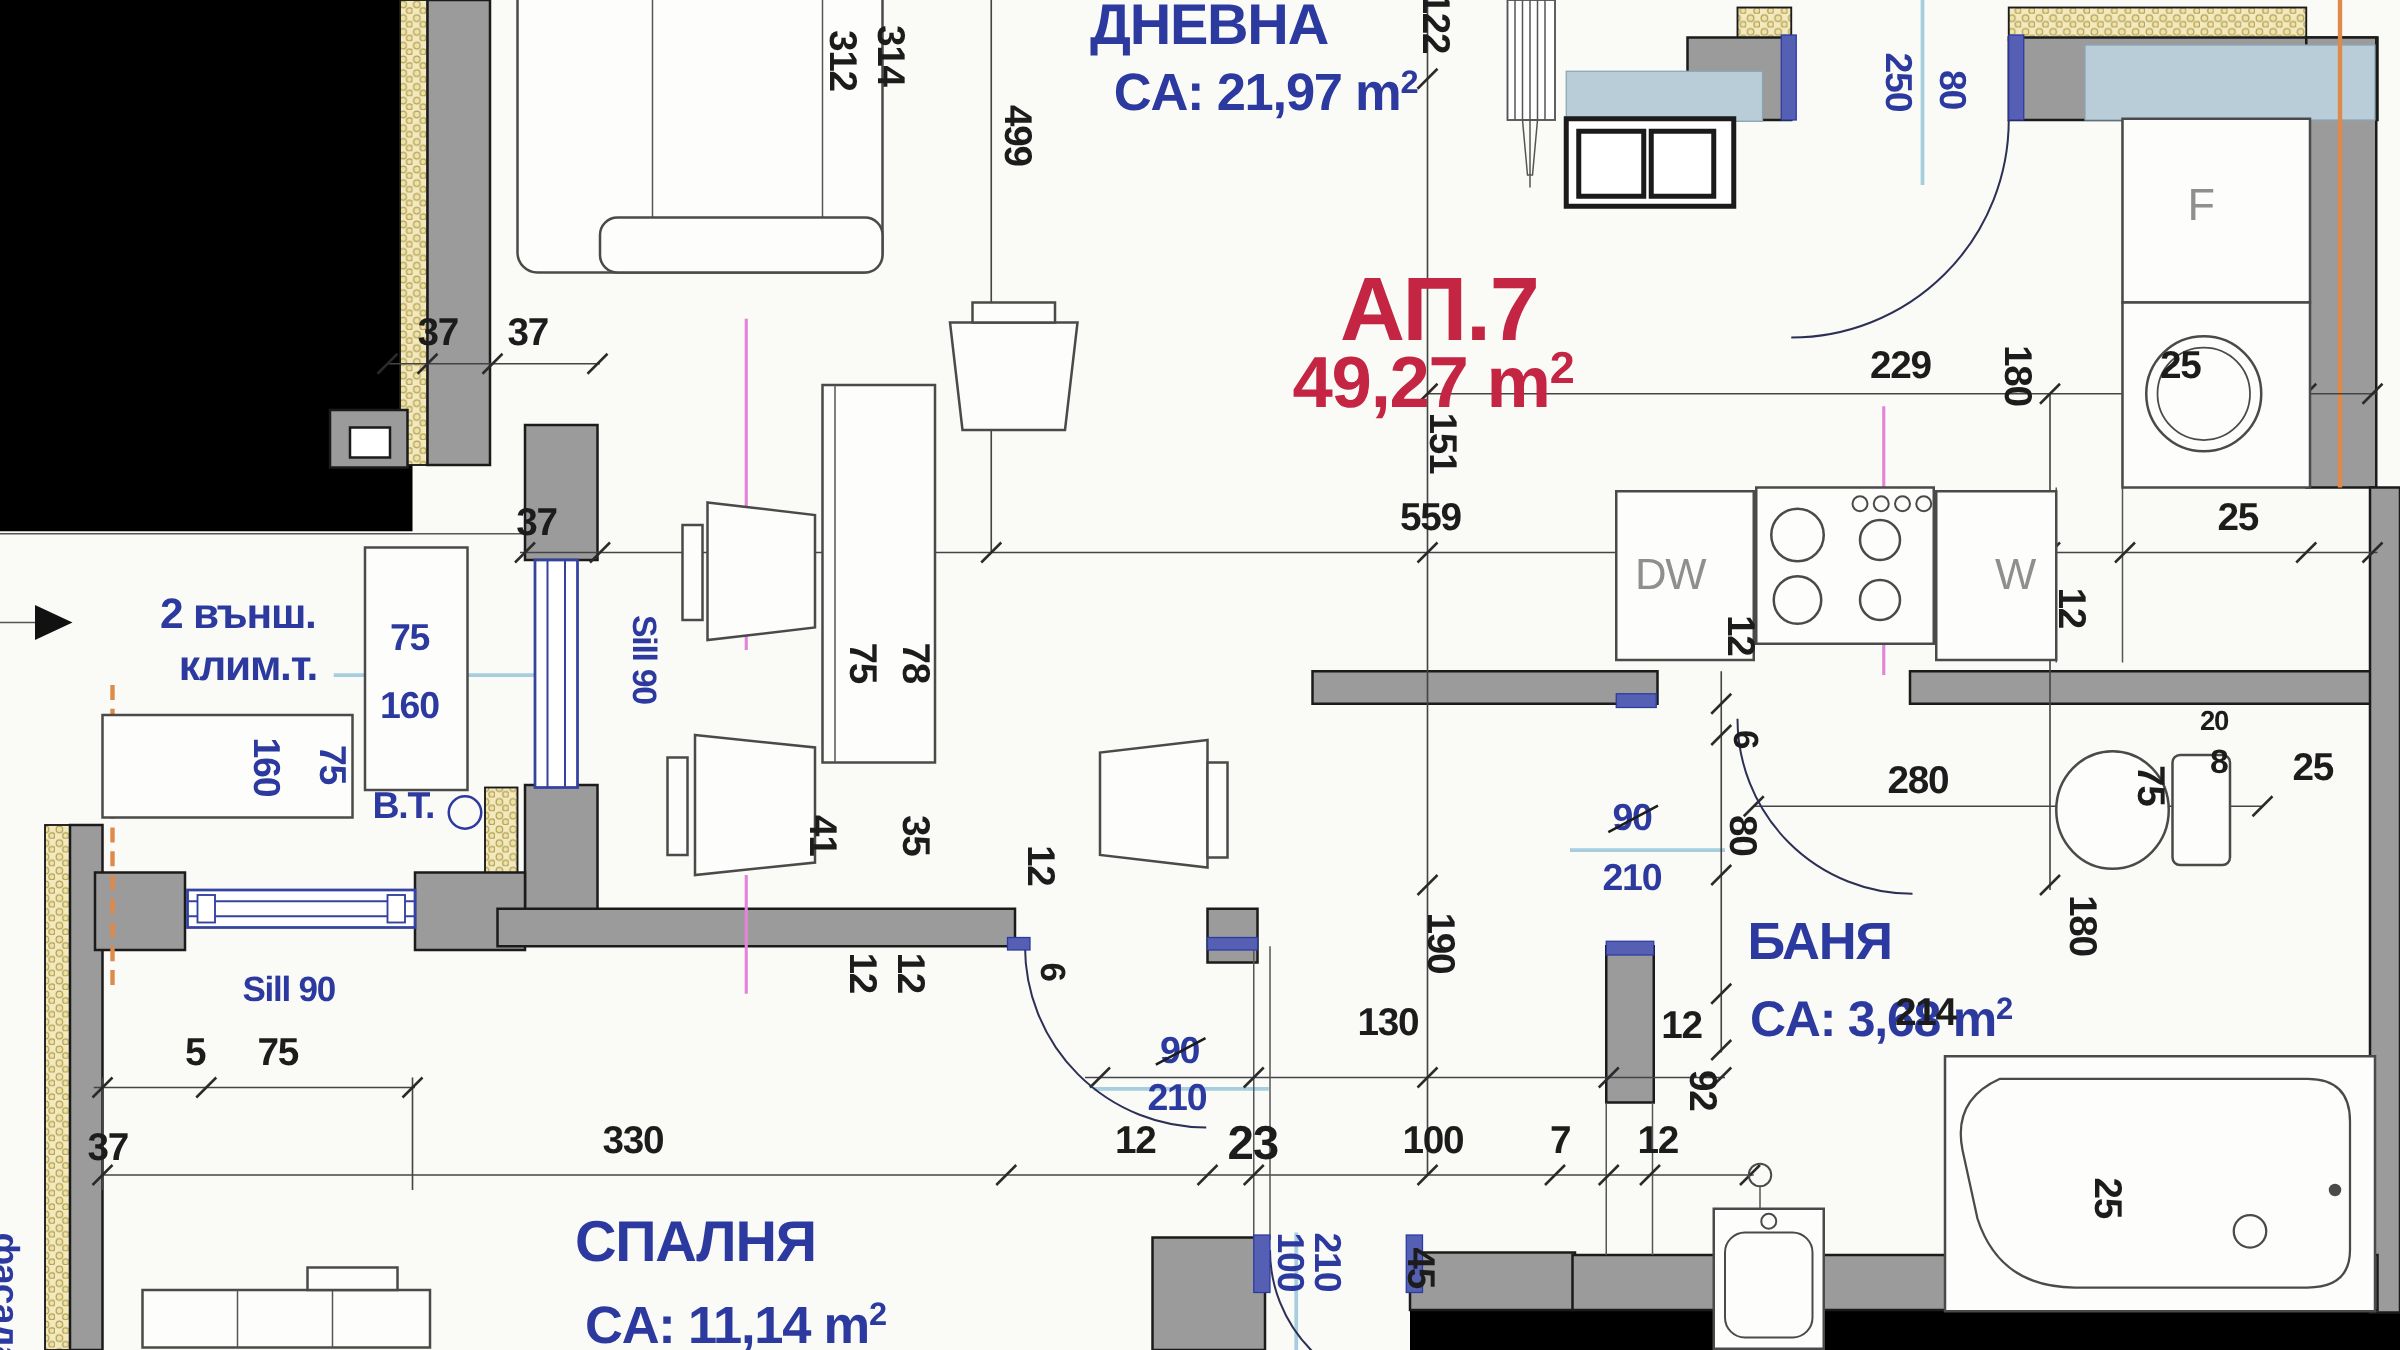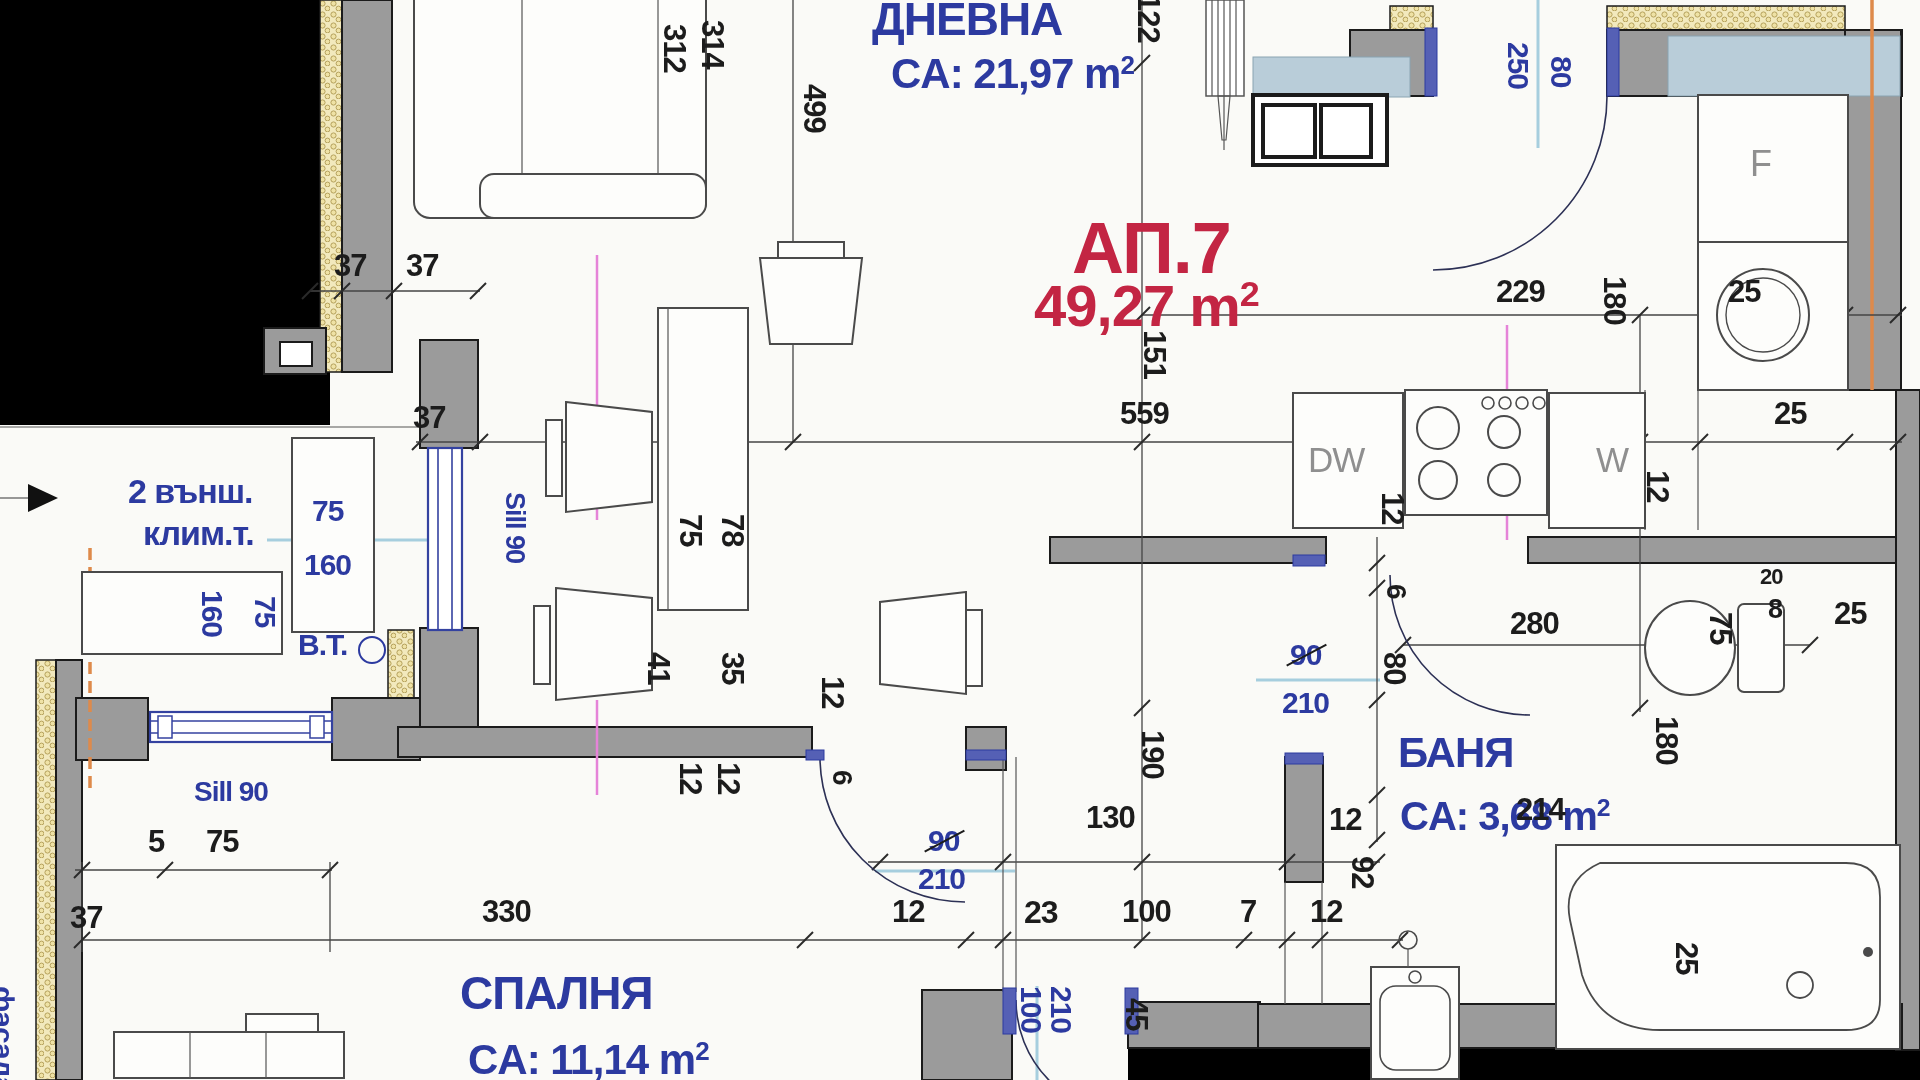--- a/index.html
+++ b/index.html
@@ -335,21 +335,21 @@
       <span class="lbl black b" style="left: 748px; top: 514px; font-size: 31px; transform: rotate(90deg);">78</span>
       <span class="lbl black b" style="left: 674px; top: 652px; font-size: 31px; transform: rotate(90deg);">41</span>
       <span class="lbl black b" style="left: 748px; top: 652px; font-size: 31px; transform: rotate(90deg);">35</span>
       <span class="lbl black b" style="left: 848px; top: 676px; font-size: 31px; transform: rotate(90deg);">12</span>
       <span class="lbl black b" style="left: 706px; top: 762px; font-size: 31px; transform: rotate(90deg);">12</span>
       <span class="lbl black b" style="left: 744px; top: 762px; font-size: 31px; transform: rotate(90deg);">12</span>
       <span class="lbl black b" style="left: 856px; top: 770px; font-size: 28px; transform: rotate(90deg);">6</span>
       <span class="lbl black b" style="left: 1168px; top: 730px; font-size: 31px; transform: rotate(90deg);">190</span>
       <span class="lbl black b" style="left: 1086px; top: 802px; font-size: 31px;">130</span>
       <span class="lbl black b" style="left: 892px; top: 896px; font-size: 31px;">12</span>
-      <span class="lbl black b" style="left: 1024px; top: 896px; font-size: 32px;">23</span>
+      <span class="lbl black b" style="left: 982px; top: 896px; font-size: 38px;">23</span>
       <span class="lbl black b" style="left: 1122px; top: 896px; font-size: 31px;">100</span>
       <span class="lbl black b" style="left: 1240px; top: 896px; font-size: 31px;">7</span>
       <span class="lbl black b" style="left: 1310px; top: 896px; font-size: 31px;">12</span>
       <span class="lbl black b" style="left: 1378px; top: 856px; font-size: 31px; transform: rotate(90deg);">92</span>
       <span class="lbl black b" style="left: 1329px; top: 804px; font-size: 31px;">12</span>
       <span class="lbl black b" style="left: 1410px; top: 584px; font-size: 28px; transform: rotate(90deg);">6</span>
       <span class="lbl black b" style="left: 1410px; top: 652px; font-size: 31px; transform: rotate(90deg);">80</span>
       <span class="lbl black b" style="left: 1510px; top: 608px; font-size: 31px;">280</span>
       <span class="lbl black b" style="left: 1516px; top: 794px; font-size: 31px;">214</span>
       <span class="lbl black b" style="left: 1760px; top: 566px; font-size: 22px;">20</span>

